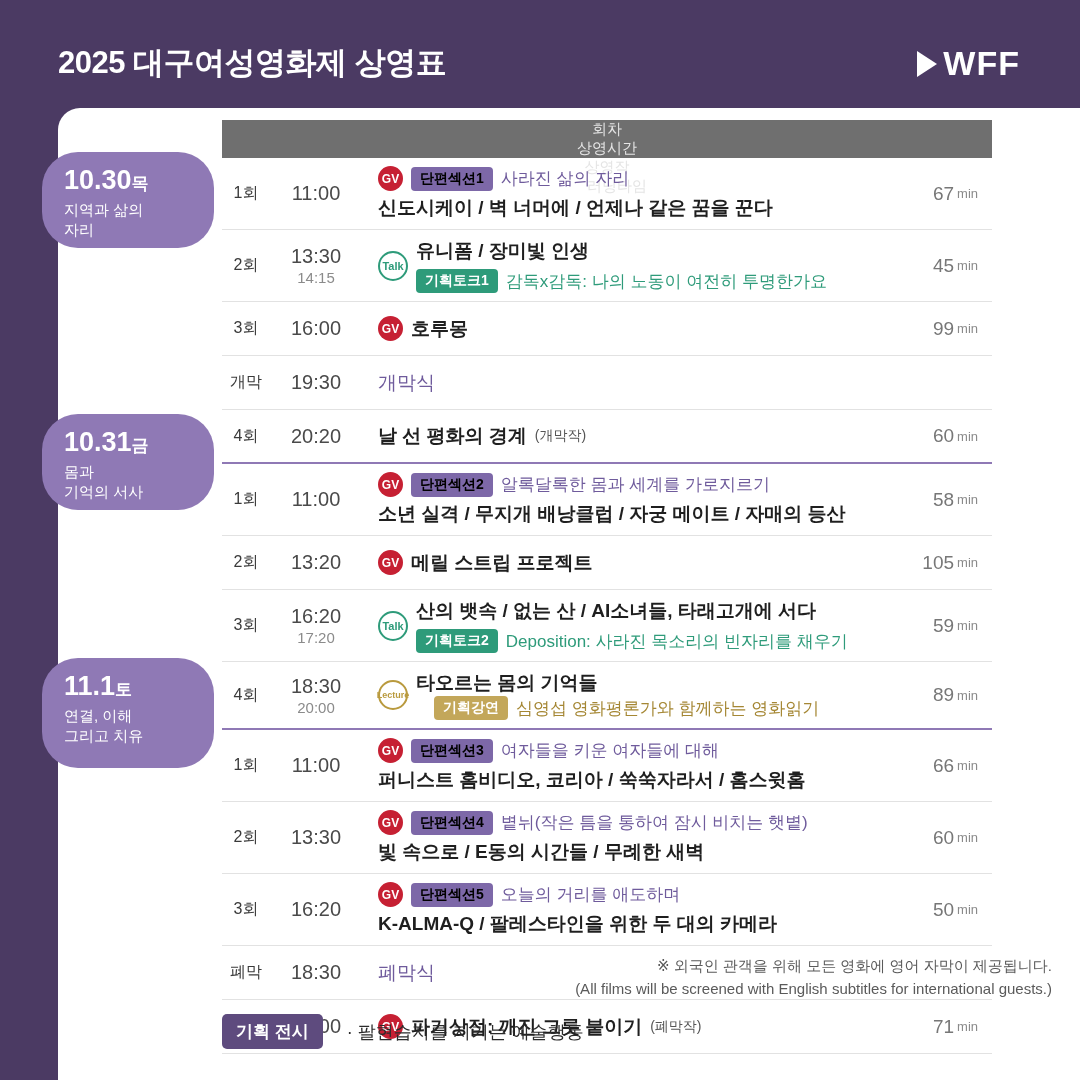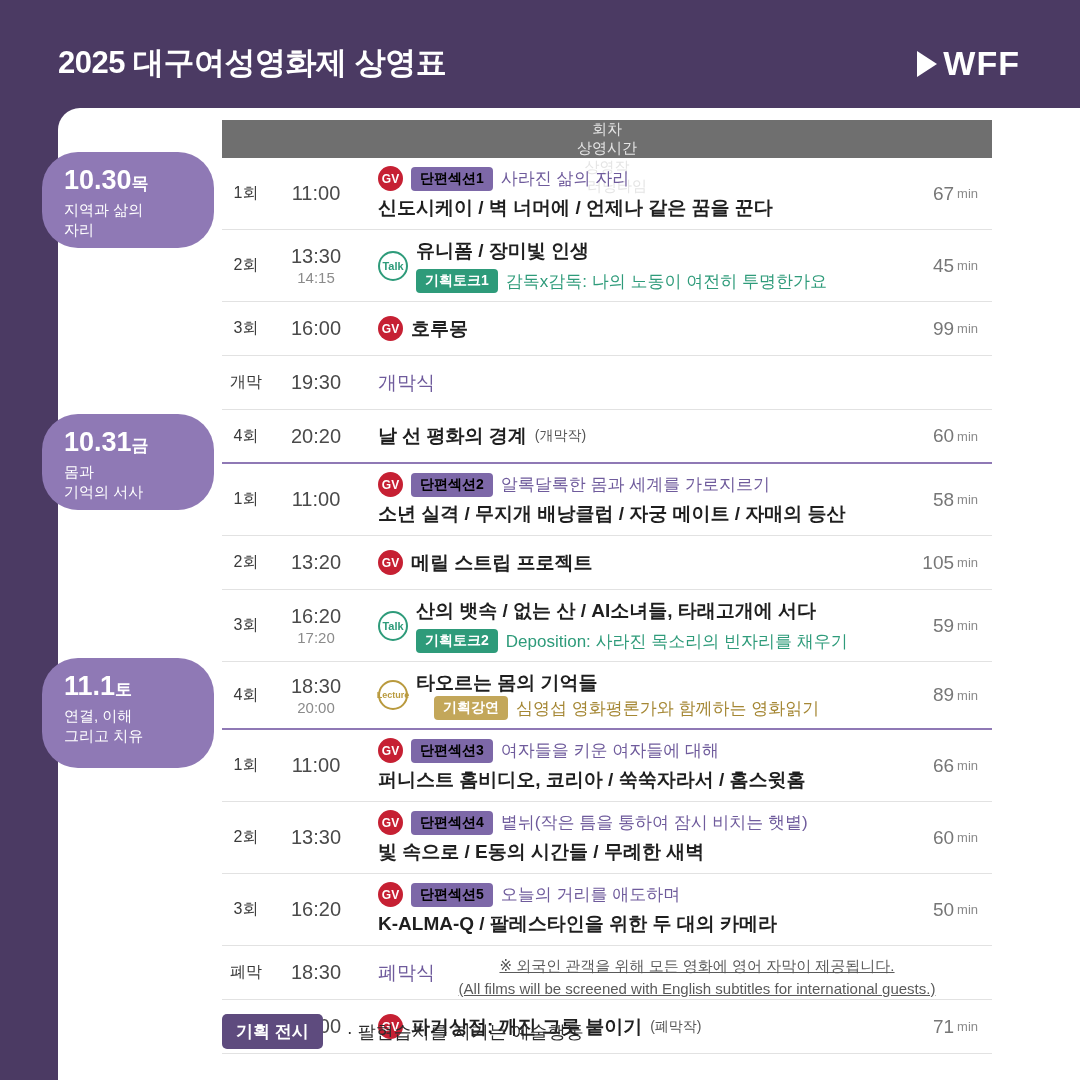--- a/index.html
+++ b/index.html
@@ -177,27 +177,26 @@
   }
   .txt-purple { color: #6f5b9c; font-size: 17px; }
   .txt-dark-b { color: #1f1f1f; font-size: 19px; font-weight: bold; }
   .txt-green  { color: #2e9b7a; font-size: 17px; }
   .txt-gold   { color: #a58734; font-size: 17px; }
   .txt-small  { font-size: 14px; color: #555; }
 
   
   .notes {
     position: absolute;
-    right: 13px; top: 955px;
+    right: 28px; top: 955px;
     width: 740px;
-    text-align: center;
+    text-align: right;
     color: #5a5a5a;
     font-size: 15px;
     line-height: 1.5;
-    text-decoration: underline;
   }
   .exhibit {
     position: absolute;
     left: 222px; top: 1014px;
     display: flex; align-items: center; gap: 24px;
   }
   .exhibit .ex-tag {
     background: #5e4b7e; color: #ffffff;
     font-size: 17px; font-weight: bold;
     padding: 6px 14px; border-radius: 5px;

